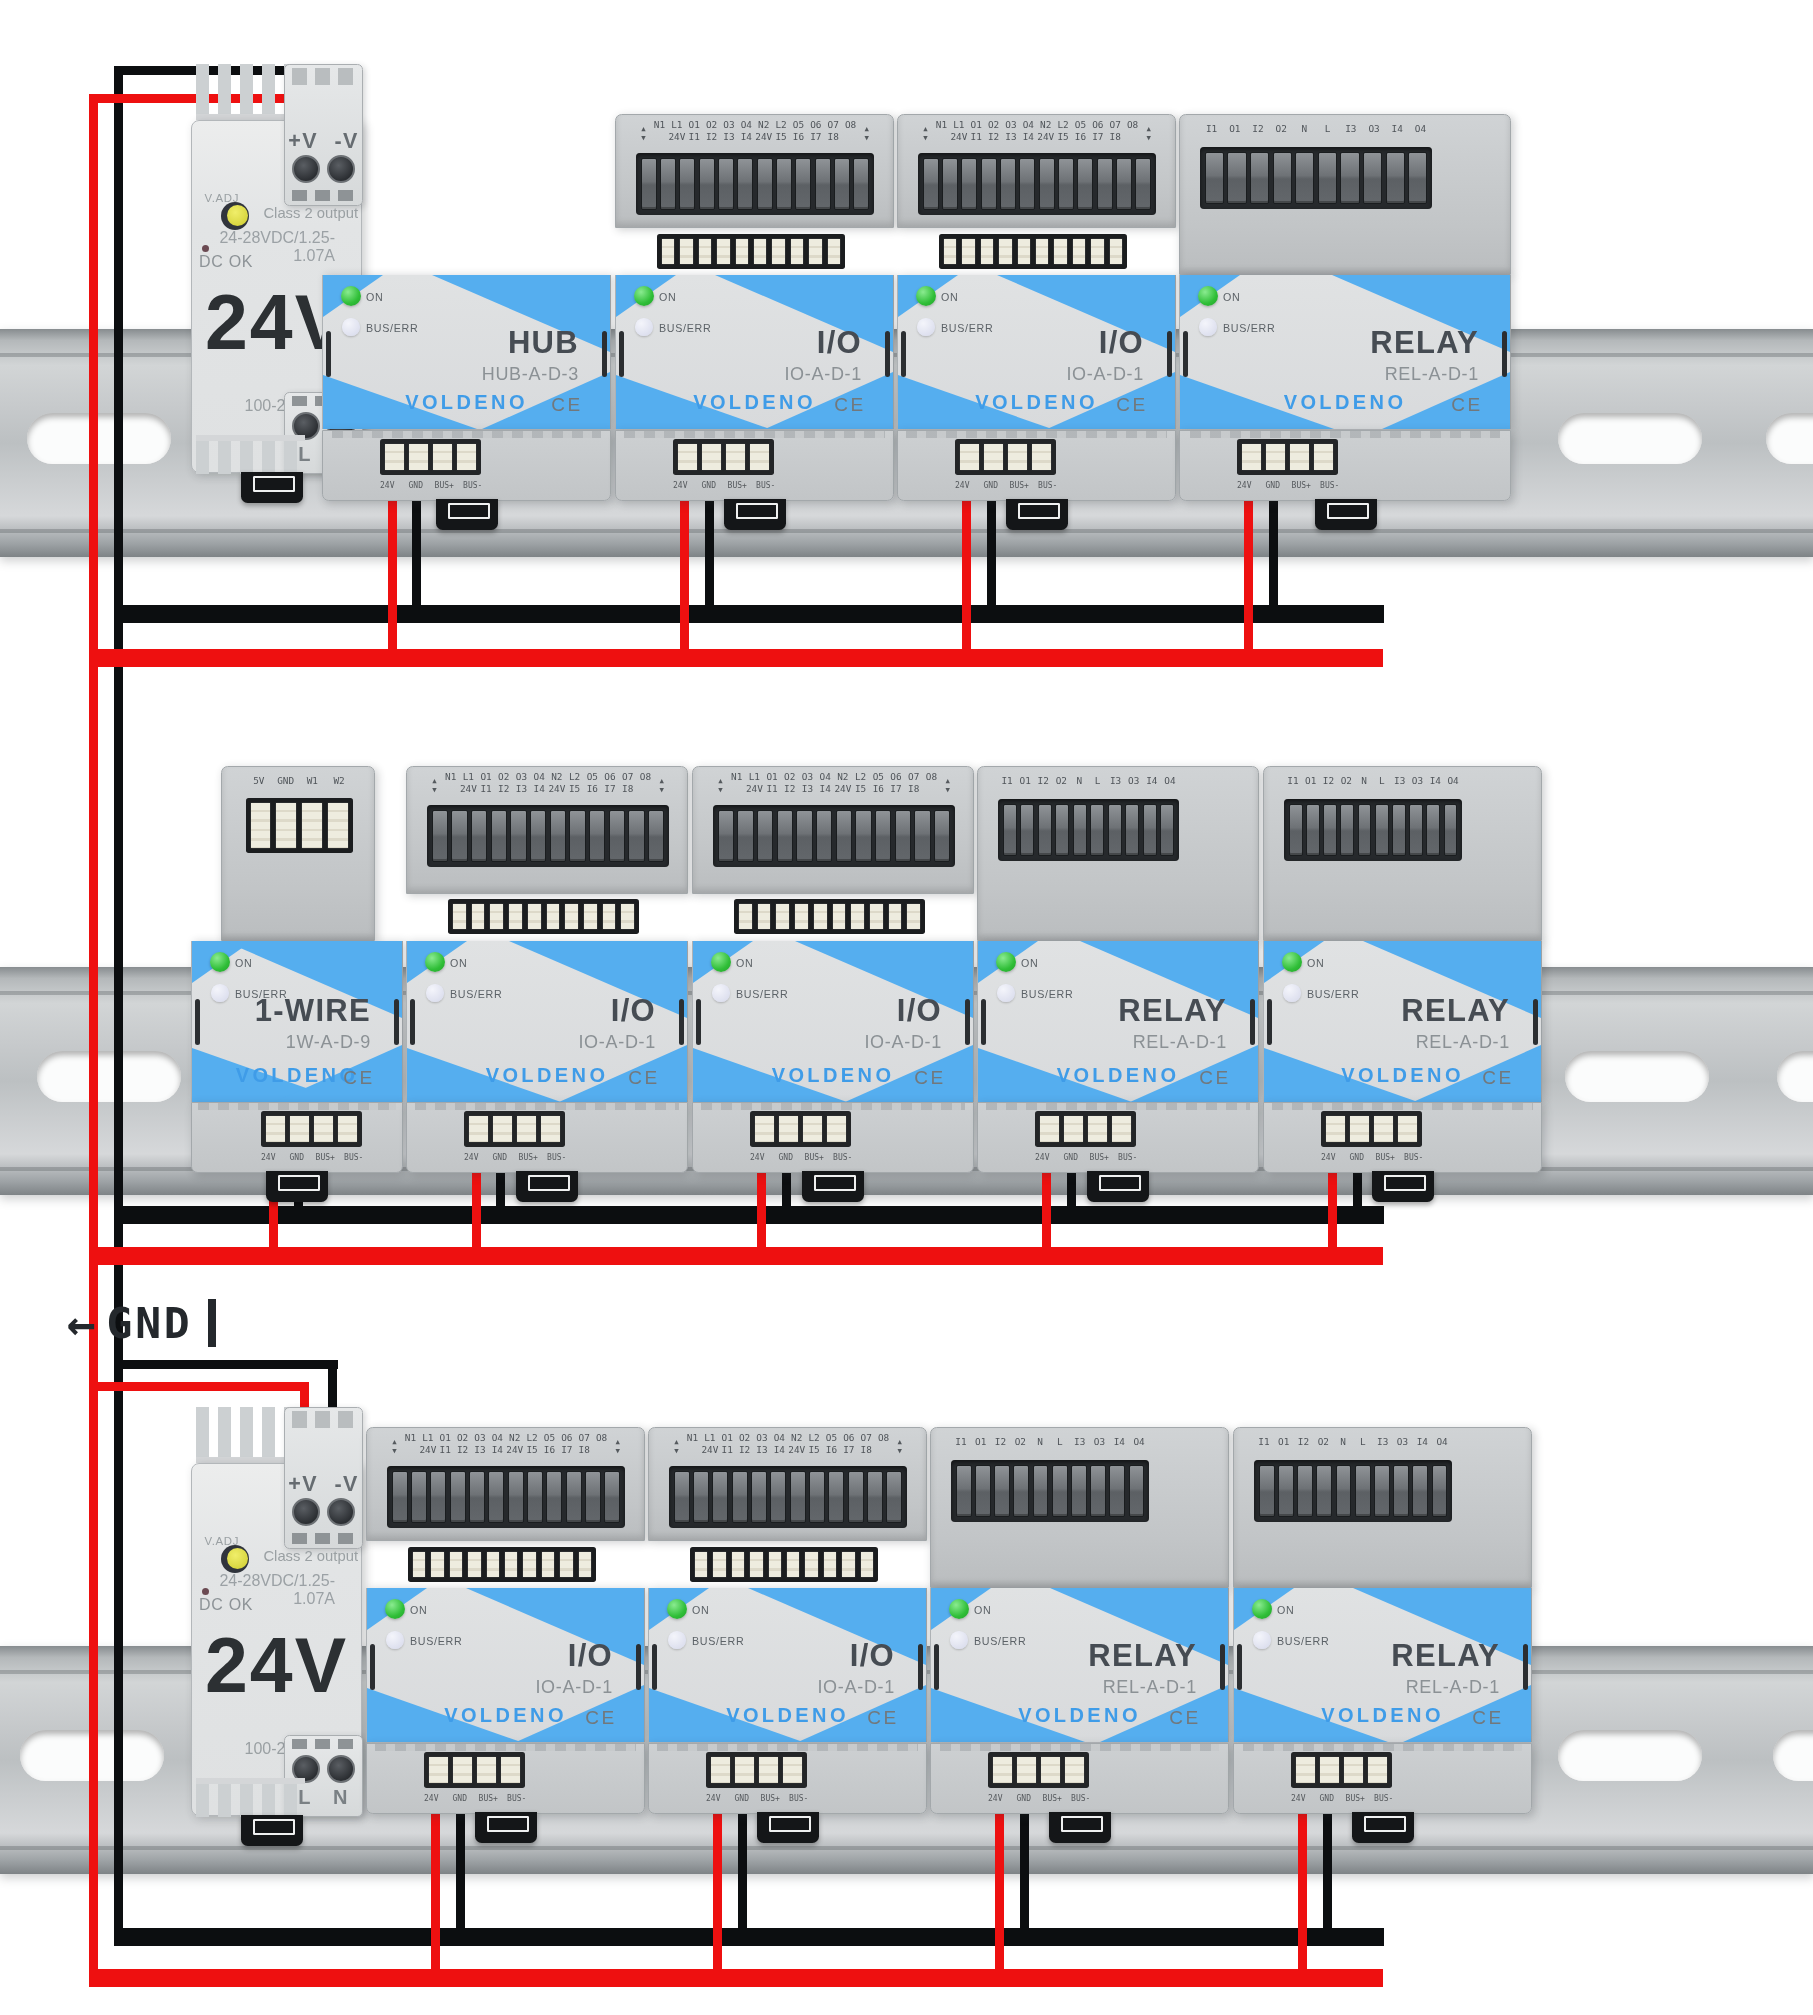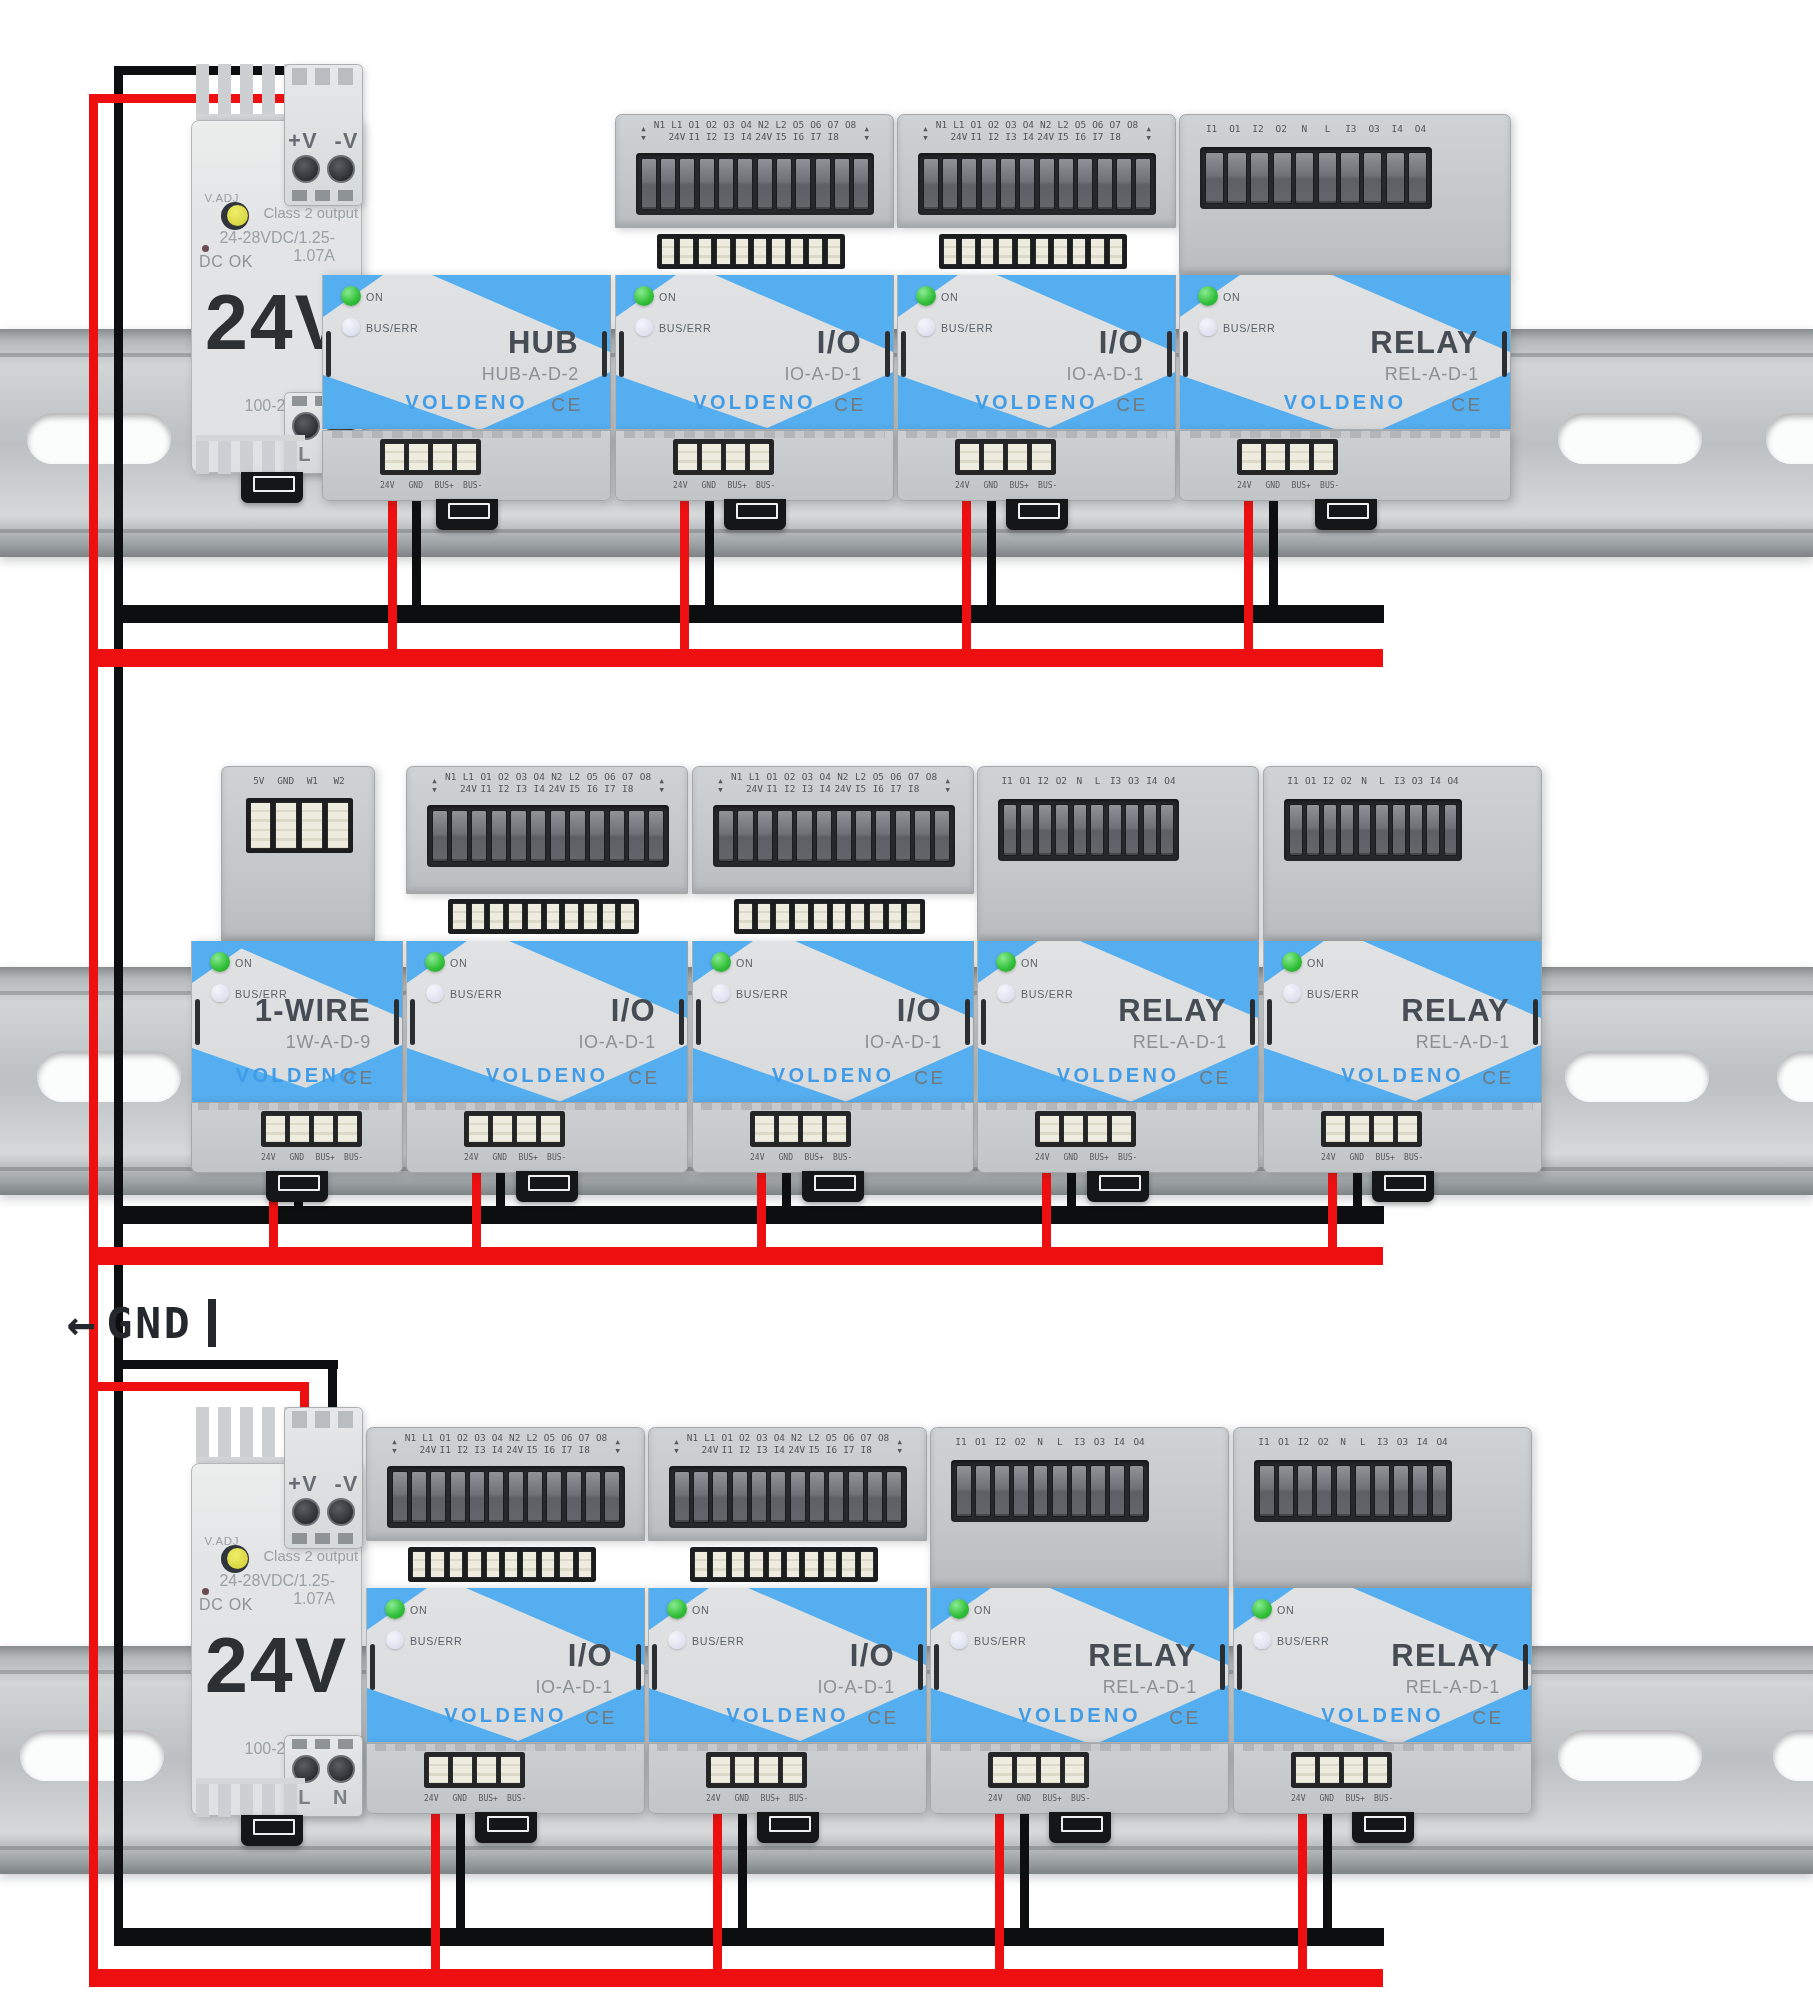--- a/index.html
+++ b/index.html
@@ -211,21 +211,21 @@
           <div class="wedge wtl"></div>
           <div class="wedge wtr"></div>
           <div class="wedge wbl"></div>
           <div class="wedge wbr"></div>
           <div class="led green" style="left: 17.5px; top: 10.7px;"></div>
           <div class="ledlabel" style="left: 43px; top: 16px;">ON</div>
           <div class="led off" style="left: 19px; top: 43px;"></div>
           <div class="ledlabel" style="left: 43px; top: 47px;">BUS/ERR</div>
           <div class="titleblock" style="right: 31px; top: 50px;">
             <div class="mtitle">HUB</div>
-            <div class="msub">HUB-A-D-2</div>
+            <div class="msub">HUB-A-D-3</div>
           </div>
           <div class="notch" style="left: 2.7px; top: 56px;"></div>
           <div class="notch" style="right: 2.7px; top: 56px;"></div>
           <div class="brand" style="bottom: 14.8px;">VOLDENO</div>
           <div class="ce" style="right: 27px; bottom: 13.4px;">CE</div>
         </div>
         <div class="mbottom" style="top: 316px; height: 71px;">
           <div class="ridge"></div>
           <div class="bterm" style="left: 57px; top: 8px;">
             <div class="ccell"></div>

